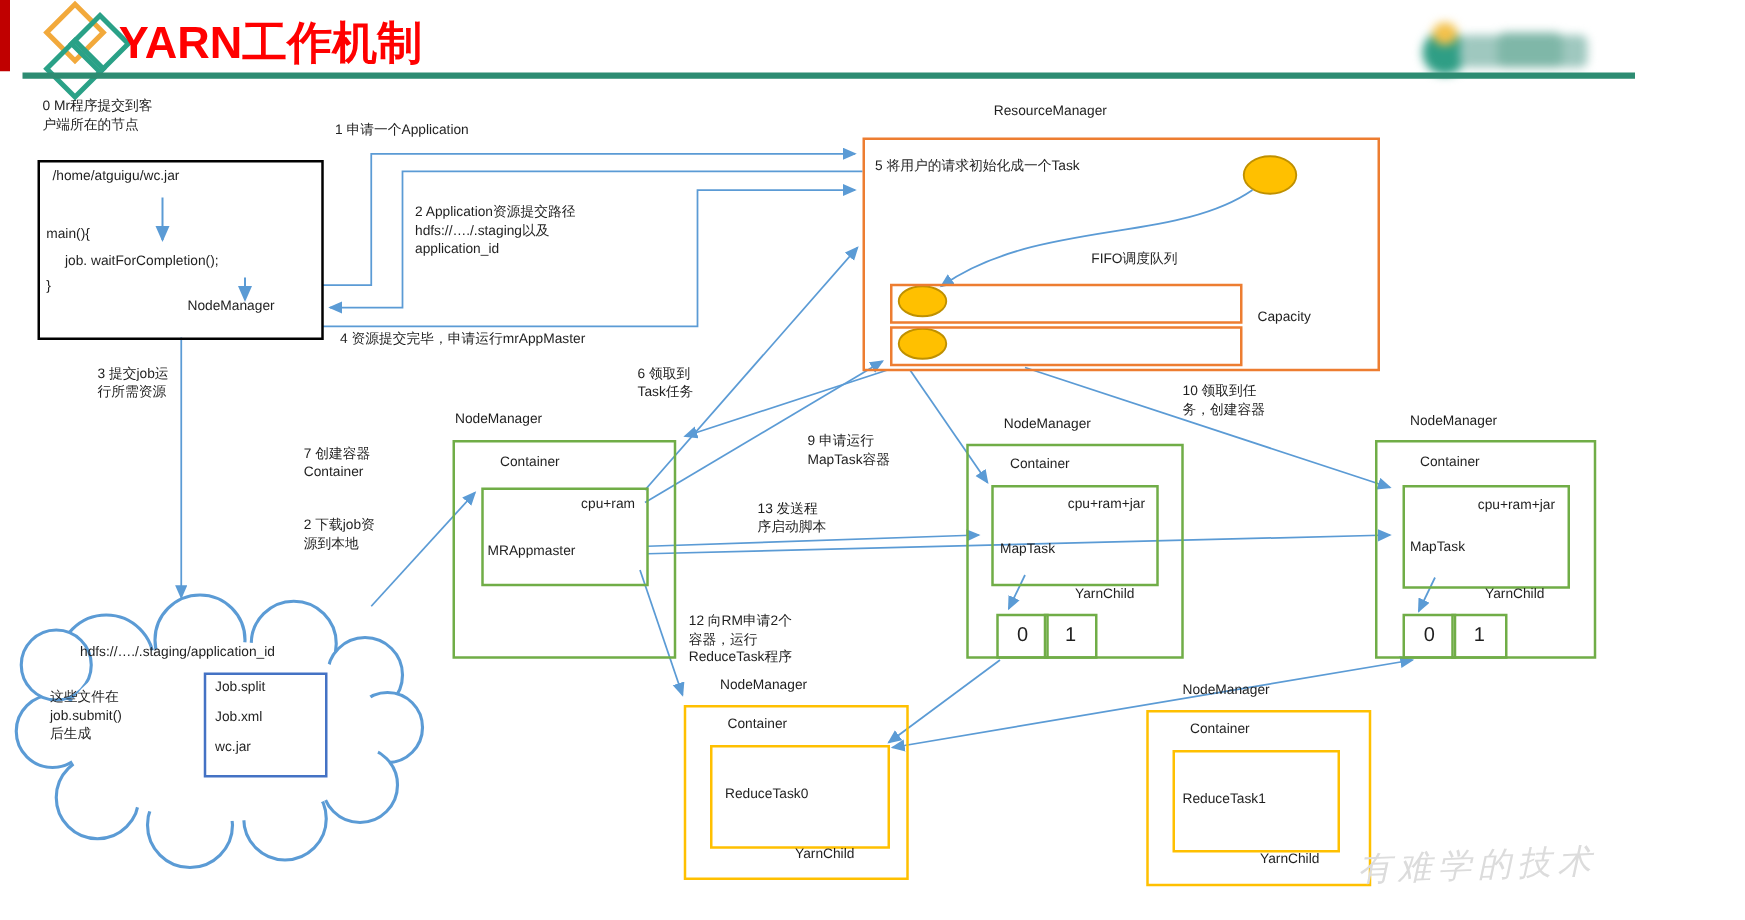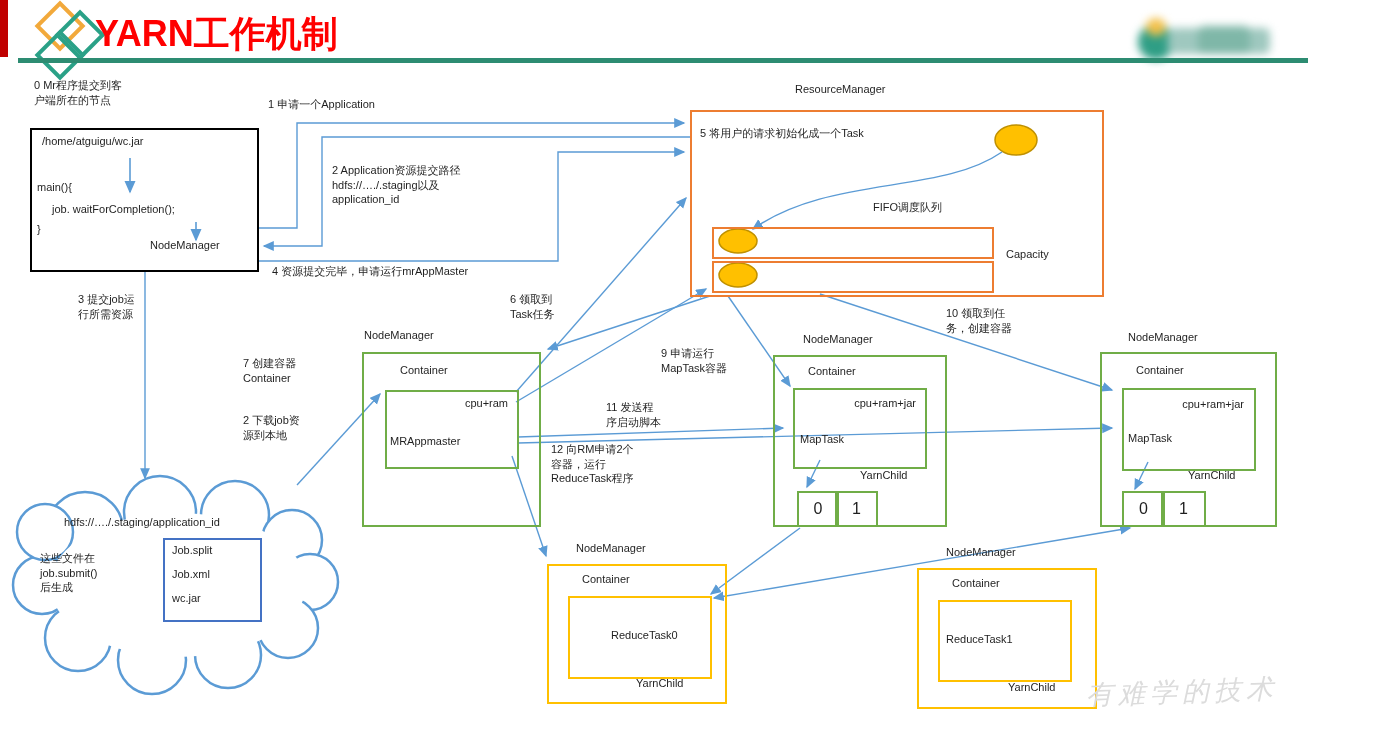--- a/index.html
+++ b/index.html
@@ -110,27 +110,27 @@
   <div class="abs fg txt" style="left:78px;top:292px;">3 提交job运
 行所需资源</div>
   <div class="abs fg txt" style="left:272px;top:264px;">4 资源提交完毕，申请运行mrAppMaster</div>
   <div class="abs fg txt" style="left:700px;top:126px;">5 将用户的请求初始化成一个Task</div>
   <div class="abs fg txt" style="left:498px;top:292px;margin-left:12px;">6 领取到
 Task任务</div>
   <div class="abs fg txt" style="left:243px;top:356px;">7 创建容器
 Container</div>
   <div class="abs fg txt" style="left:243px;top:413px;">2 下载job资
 源到本地</div>
-  <div class="abs fg txt" style="left:646px;top:346px;margin-left:15px;">9 申请运行
+  <div class="abs fg txt" style="left:646px;top:346px;">9 申请运行
 MapTask容器</div>
   <div class="abs fg txt" style="left:946px;top:306px;">10 领取到任
 务，创建容器</div>
-  <div class="abs fg txt" style="left:606px;top:400px;">11 发送程
+  <div class="abs fg txt" style="left:606px;top:400px;">13 发送程
 序启动脚本</div>
-  <div class="abs fg txt" style="left:551px;top:442px;">12 向RM申请2个
+  <div class="abs fg txt" style="left:551px;top:490px;">12 向RM申请2个
 容器，运行
 ReduceTask程序</div>
 
   <div class="abs fg" style="left:30px;top:128px;width:225px;height:140px;border:2px solid #000;"></div>
   <div class="abs fg txt" style="left:42px;top:134px;">/home/atguigu/wc.jar</div>
   <div class="abs fg txt" style="left:37px;top:180px;">main(){</div>
   <div class="abs fg txt" style="left:52px;top:202px;">job. waitForCompletion();</div>
   <div class="abs fg txt" style="left:37px;top:222px;">}</div>
   <div class="abs fg txt" style="left:150px;top:238px;">NodeManager</div>
 
@@ -165,21 +165,21 @@
   <div class="abs fg txt" style="left:1148px;top:397px;width:96px;text-align:right;">cpu+ram+jar</div>
   <div class="abs fg txt" style="left:1128px;top:431px;">MapTask</div>
   <div class="abs fg txt" style="left:1188px;top:468px;">YarnChild</div>
   <div class="abs fg cellnum" style="left:1122px;top:491px;width:39px;height:32px;border:2px solid #70AD47;">0</div>
   <div class="abs fg cellnum" style="left:1161px;top:491px;width:41px;height:32px;border:2px solid #70AD47;">1</div>
 
   <div class="abs fg txt" style="left:576px;top:541px;">NodeManager</div>
   <div class="abs fg" style="left:547px;top:564px;width:176px;height:136px;border:2px solid #FFC000;"></div>
   <div class="abs fg txt" style="left:582px;top:572px;">Container</div>
   <div class="abs fg" style="left:568px;top:596px;width:140px;height:79px;border:2px solid #FFC000;"></div>
-  <div class="abs fg txt" style="left:611px;top:628px;">ReduceTask0</div>
+  <div class="abs fg txt" style="left:580px;top:628px;">ReduceTask0</div>
   <div class="abs fg txt" style="left:636px;top:676px;">YarnChild</div>
 
   <div class="abs fg txt" style="left:946px;top:545px;">NodeManager</div>
   <div class="abs fg" style="left:917px;top:568px;width:176px;height:137px;border:2px solid #FFC000;"></div>
   <div class="abs fg txt" style="left:952px;top:576px;">Container</div>
   <div class="abs fg" style="left:938px;top:600px;width:130px;height:78px;border:2px solid #FFC000;"></div>
   <div class="abs fg txt" style="left:946px;top:632px;">ReduceTask1</div>
   <div class="abs fg txt" style="left:1008px;top:680px;">YarnChild</div>
 
   <div class="abs fg txt" style="left:64px;top:515px;">hdfs://…./.staging/application_id</div>

